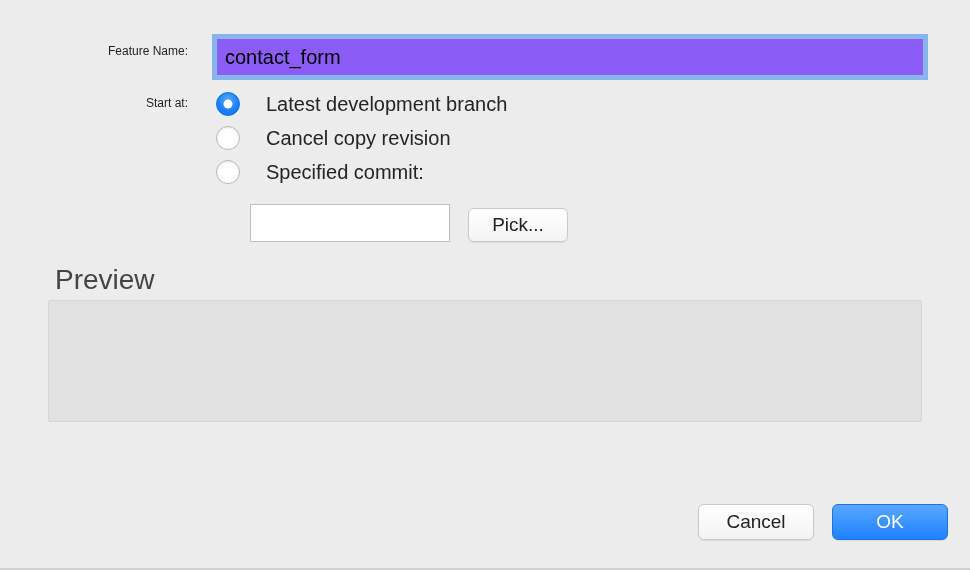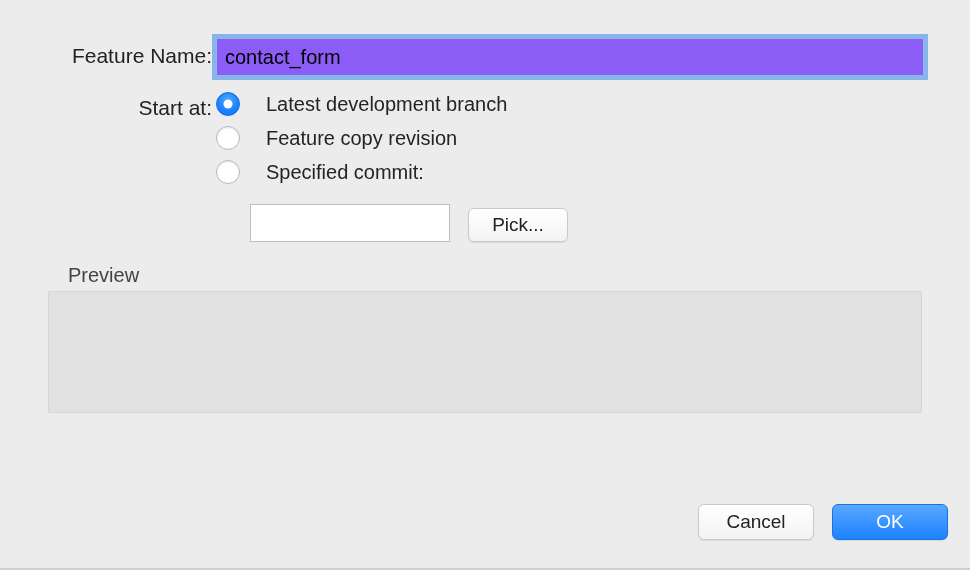--- a/index.html
+++ b/index.html
@@ -18,23 +18,23 @@
     padding: 38px 46px 0 46px;
   }
   .row {
     display: flex;
     align-items: flex-start;
     margin-bottom: 14px;
   }
   .label-col {
     width: 170px;
     text-align: right;
-    padding-right: 4px;
+    padding-right: 28px;
     padding-top: 6px;
-    font-size: 21px;
+    font-size: 12px;
     color: #222;
     flex-shrink: 0;
   }
   .field-col {
     flex: 1;
   }
   .text-input {
     width: 100%;
     height: 38px;
     font-size: 20px;
@@ -118,23 +118,23 @@
     justify-content: center;
     padding: 0 18px;
     box-shadow: 0 1px 1px rgba(0,0,0,0.08);
     font-family: inherit;
   }
   .preview-section {
     margin-top: 22px;
     padding: 0 2px;
   }
   .preview-label {
-    font-size: 20px;
+    font-size: 28px;
     color: #444;
-    margin: 0 0 4px 20px;
+    margin: 0 0 4px 7px;
   }
   .preview-box {
     width: 100%;
     height: 122px;
     background: #e1e1e1;
     border: 1px solid #d6d6d6;
     border-radius: 2px;
   }
   .footer {
     position: absolute;
@@ -176,21 +176,21 @@
     <div class="field-col">
       <div class="radio-group">
 
         <div class="radio-item">
           <div class="radio selected"></div>
           <span class="radio-label">Latest development branch</span>
         </div>
 
         <div class="radio-item">
           <div class="radio"></div>
-          <span class="radio-label">Feature copy revision</span>
+          <span class="radio-label">Cancel copy revision</span>
         </div>
 
         <div class="radio-item">
           <div class="radio"></div>
           <span class="radio-label">Specified commit:</span>
         </div>
 
         <div class="commit-row">
           <input type="text" class="commit-input" value="" style="">
           <button class="btn">Pick...</button>

